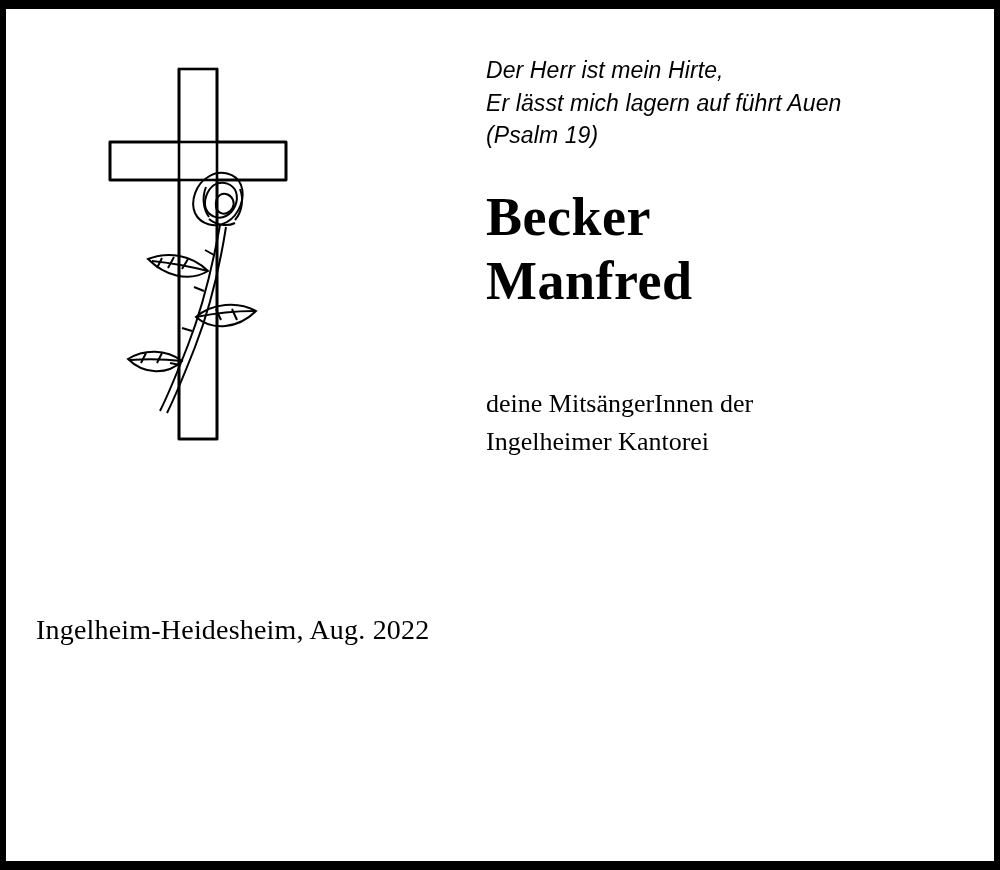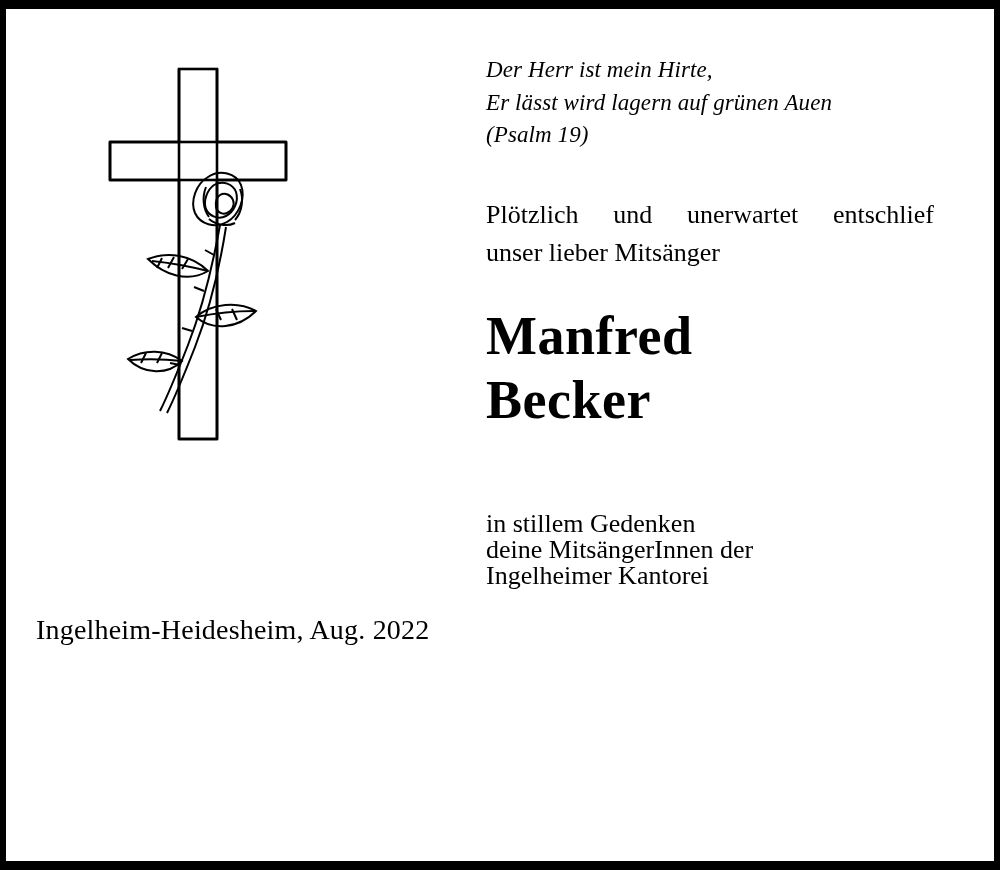--- a/index.html
+++ b/index.html
@@ -68,21 +68,21 @@
   }
 
   
   .right-col {
     position: absolute;
     left: 480px;
     top: 45px;
     width: 470px;
   }
   .verse {
-    font-family: Liberation Serif, serif;
+    font-family: Liberation Sans, sans-serif;
     font-style: italic;
     font-size: 23px;
     line-height: 1.42;
     letter-spacing: 0.1px;
   }
   .verse div { white-space: nowrap; }
 
   .intro {
     margin-top: 44px;
     font-family: "Liberation Serif", serif;
@@ -124,21 +124,21 @@
   }
 
   .closing {
     margin-top: 78px;
     font-family: "Liberation Serif", serif;
     font-size: 26px;
     line-height: 1.0;
   }
   .closing .c1 { white-space: nowrap; }
   .closing .c2 { white-space: nowrap; }
-  .closing .c3 { margin-top: 0; white-space: nowrap; }
+  .closing .c3 { margin-top: 12px; white-space: nowrap; }
 </style>
 </head>
 <body>
 
 <div id="page">
 
   <div class="frame-top"></div>
   <div class="frame-bottom"></div>
   <div class="frame-left"></div>
   <div class="frame-right"></div>
@@ -195,36 +195,31 @@
         </g>
       </svg>
     </div>
 
     <div class="place-line">Ingelheim-Heidesheim, Aug. 2022</div>
 
     <div class="right-col">
 
       <div class="verse">
         <div>Der Herr ist mein Hirte,</div>
-        <div>Er lässt wird lagern auf grünen Auen</div>
+        <div>Er lässt mich lagern auf führt Auen</div>
         <div>(Psalm 19)</div>
       </div>
 
-      <div class="intro">
-        <div class="l1">Plötzlich und unerwartet entschlief</div>
-        <div class="l2">unser lieber Mitsänger</div>
+
+      <div class="name">
+        <div>Becker</div>
+        <div>Manfred</div>
       </div>
 
-      <div class="name">
-        <div>Manfred</div>
-        <div>Becker</div>
-      </div>
-
 
       <div class="closing">
-        <div class="c1">in stillem Gedenken</div>
         <div class="c2">deine MitsängerInnen der</div>
         <div class="c3">Ingelheimer Kantorei</div>
       </div>
 
     </div>
   </div>
 </div>
 
 </body></html>

